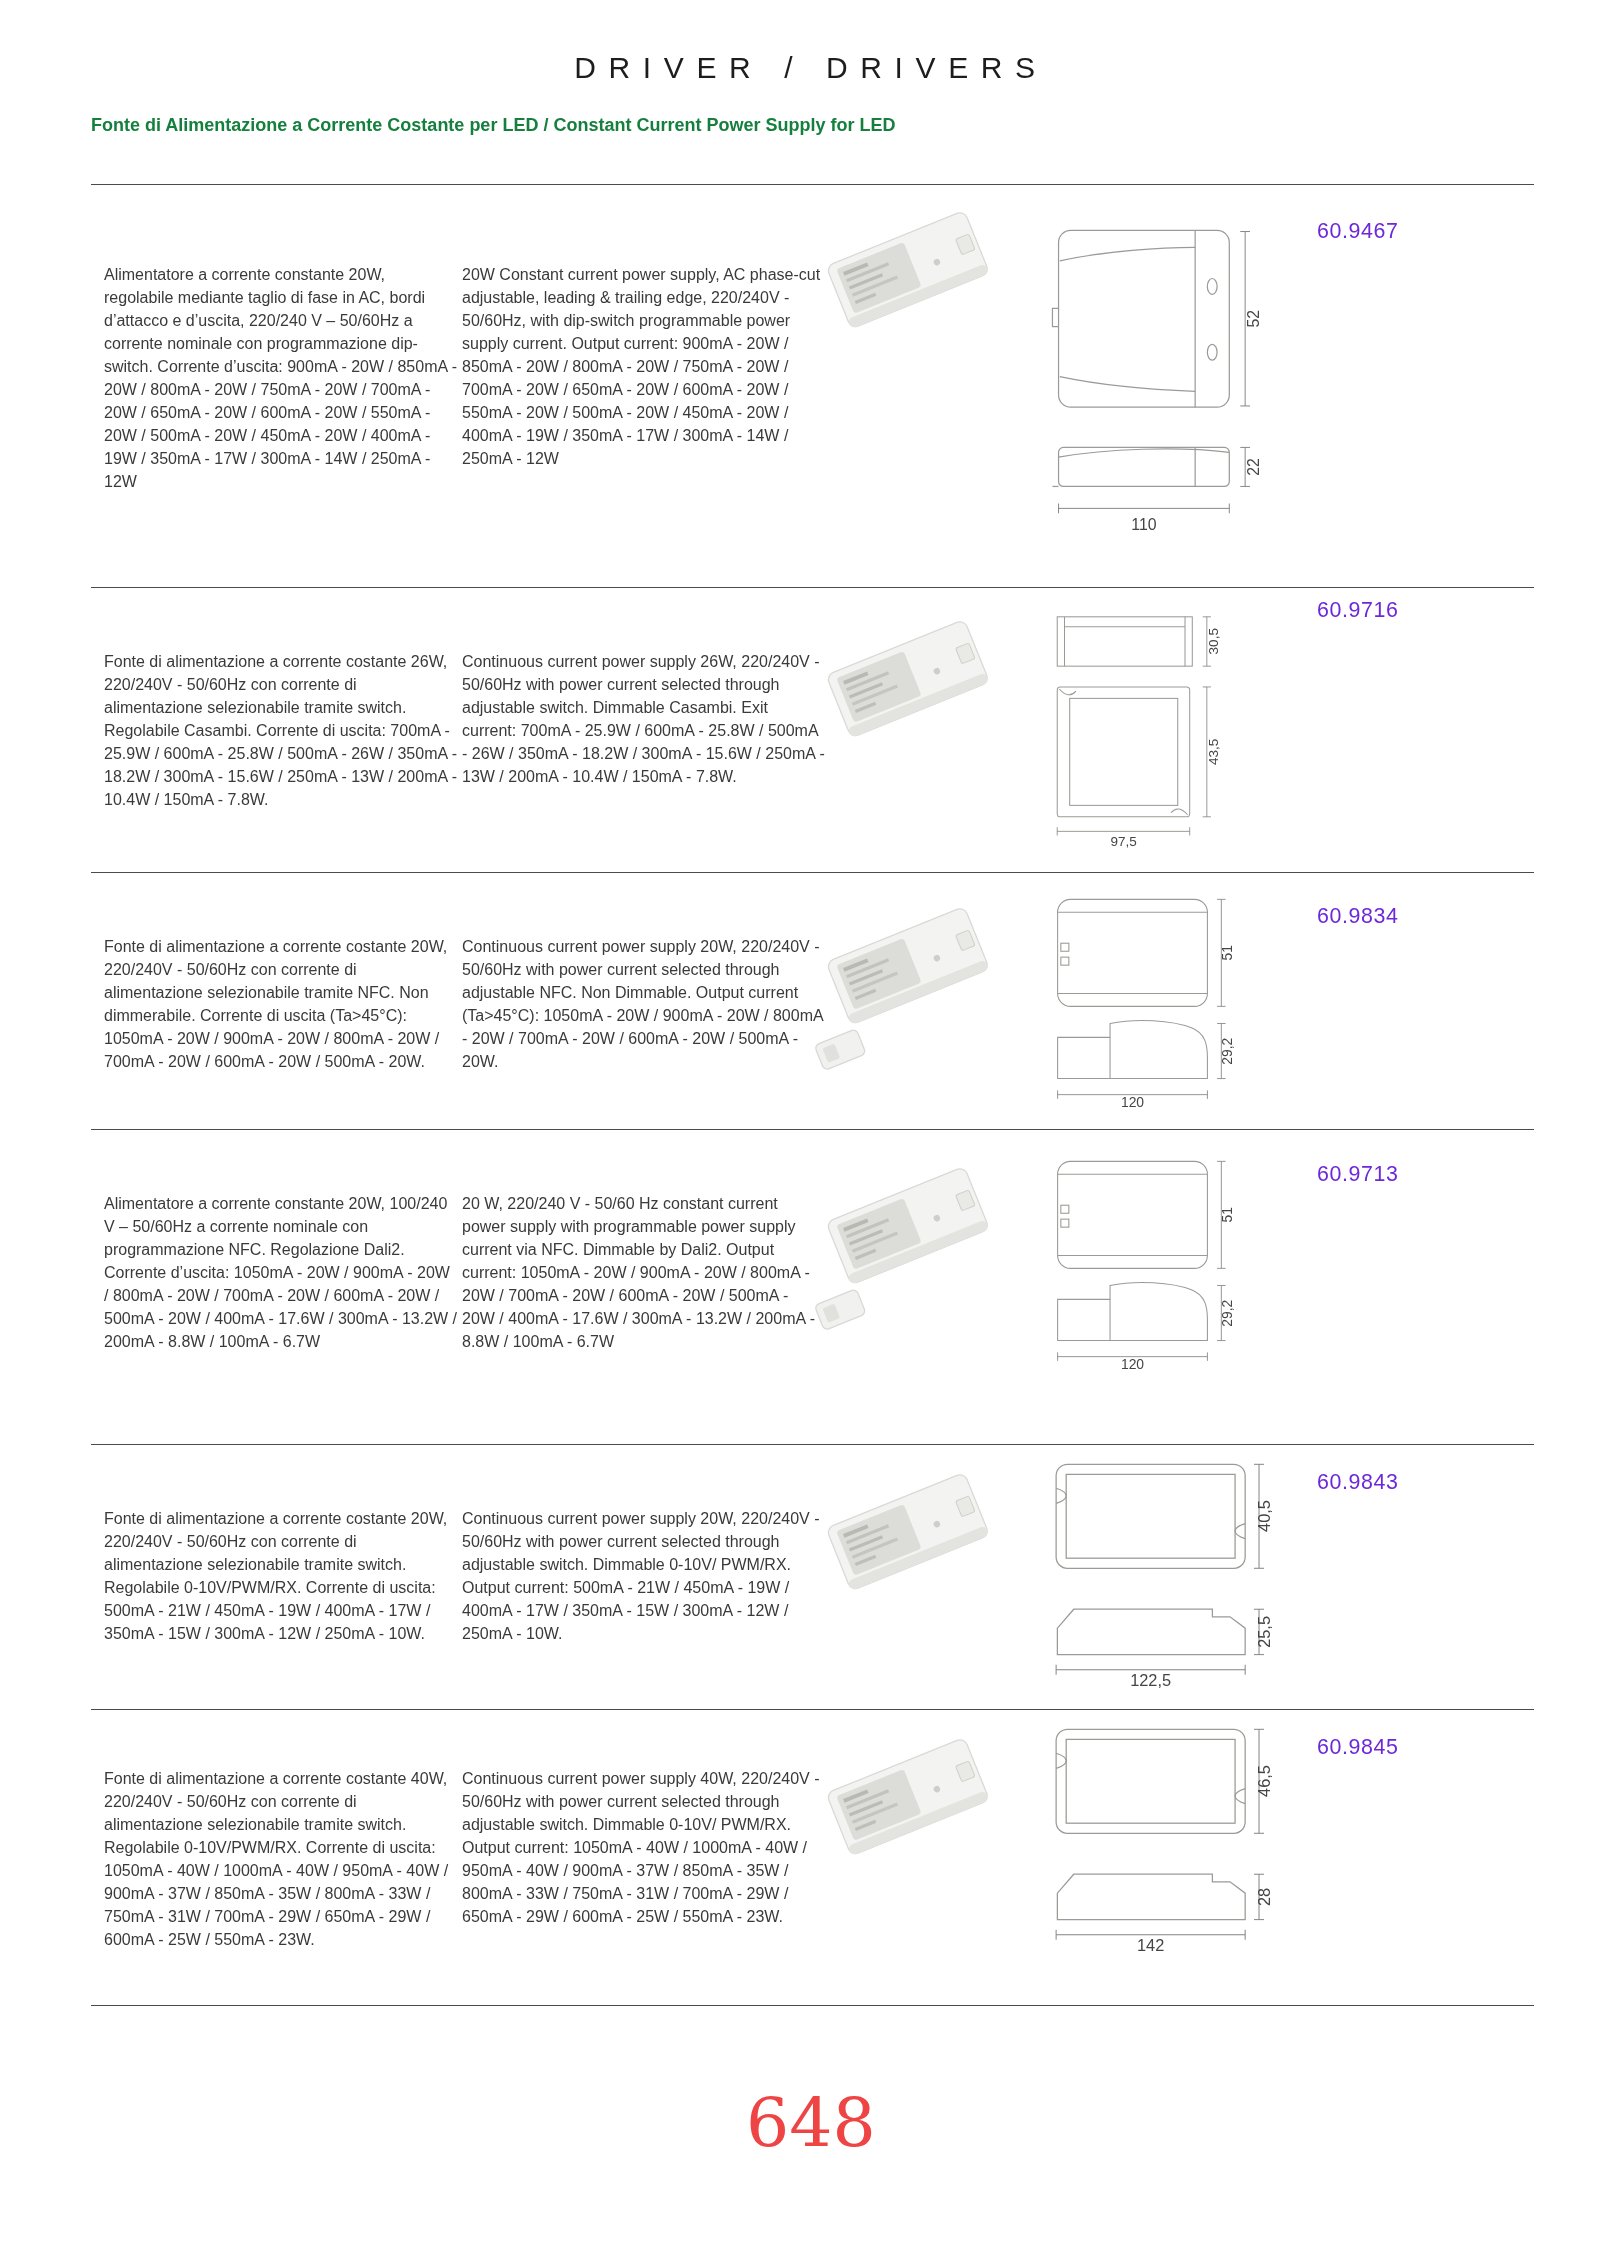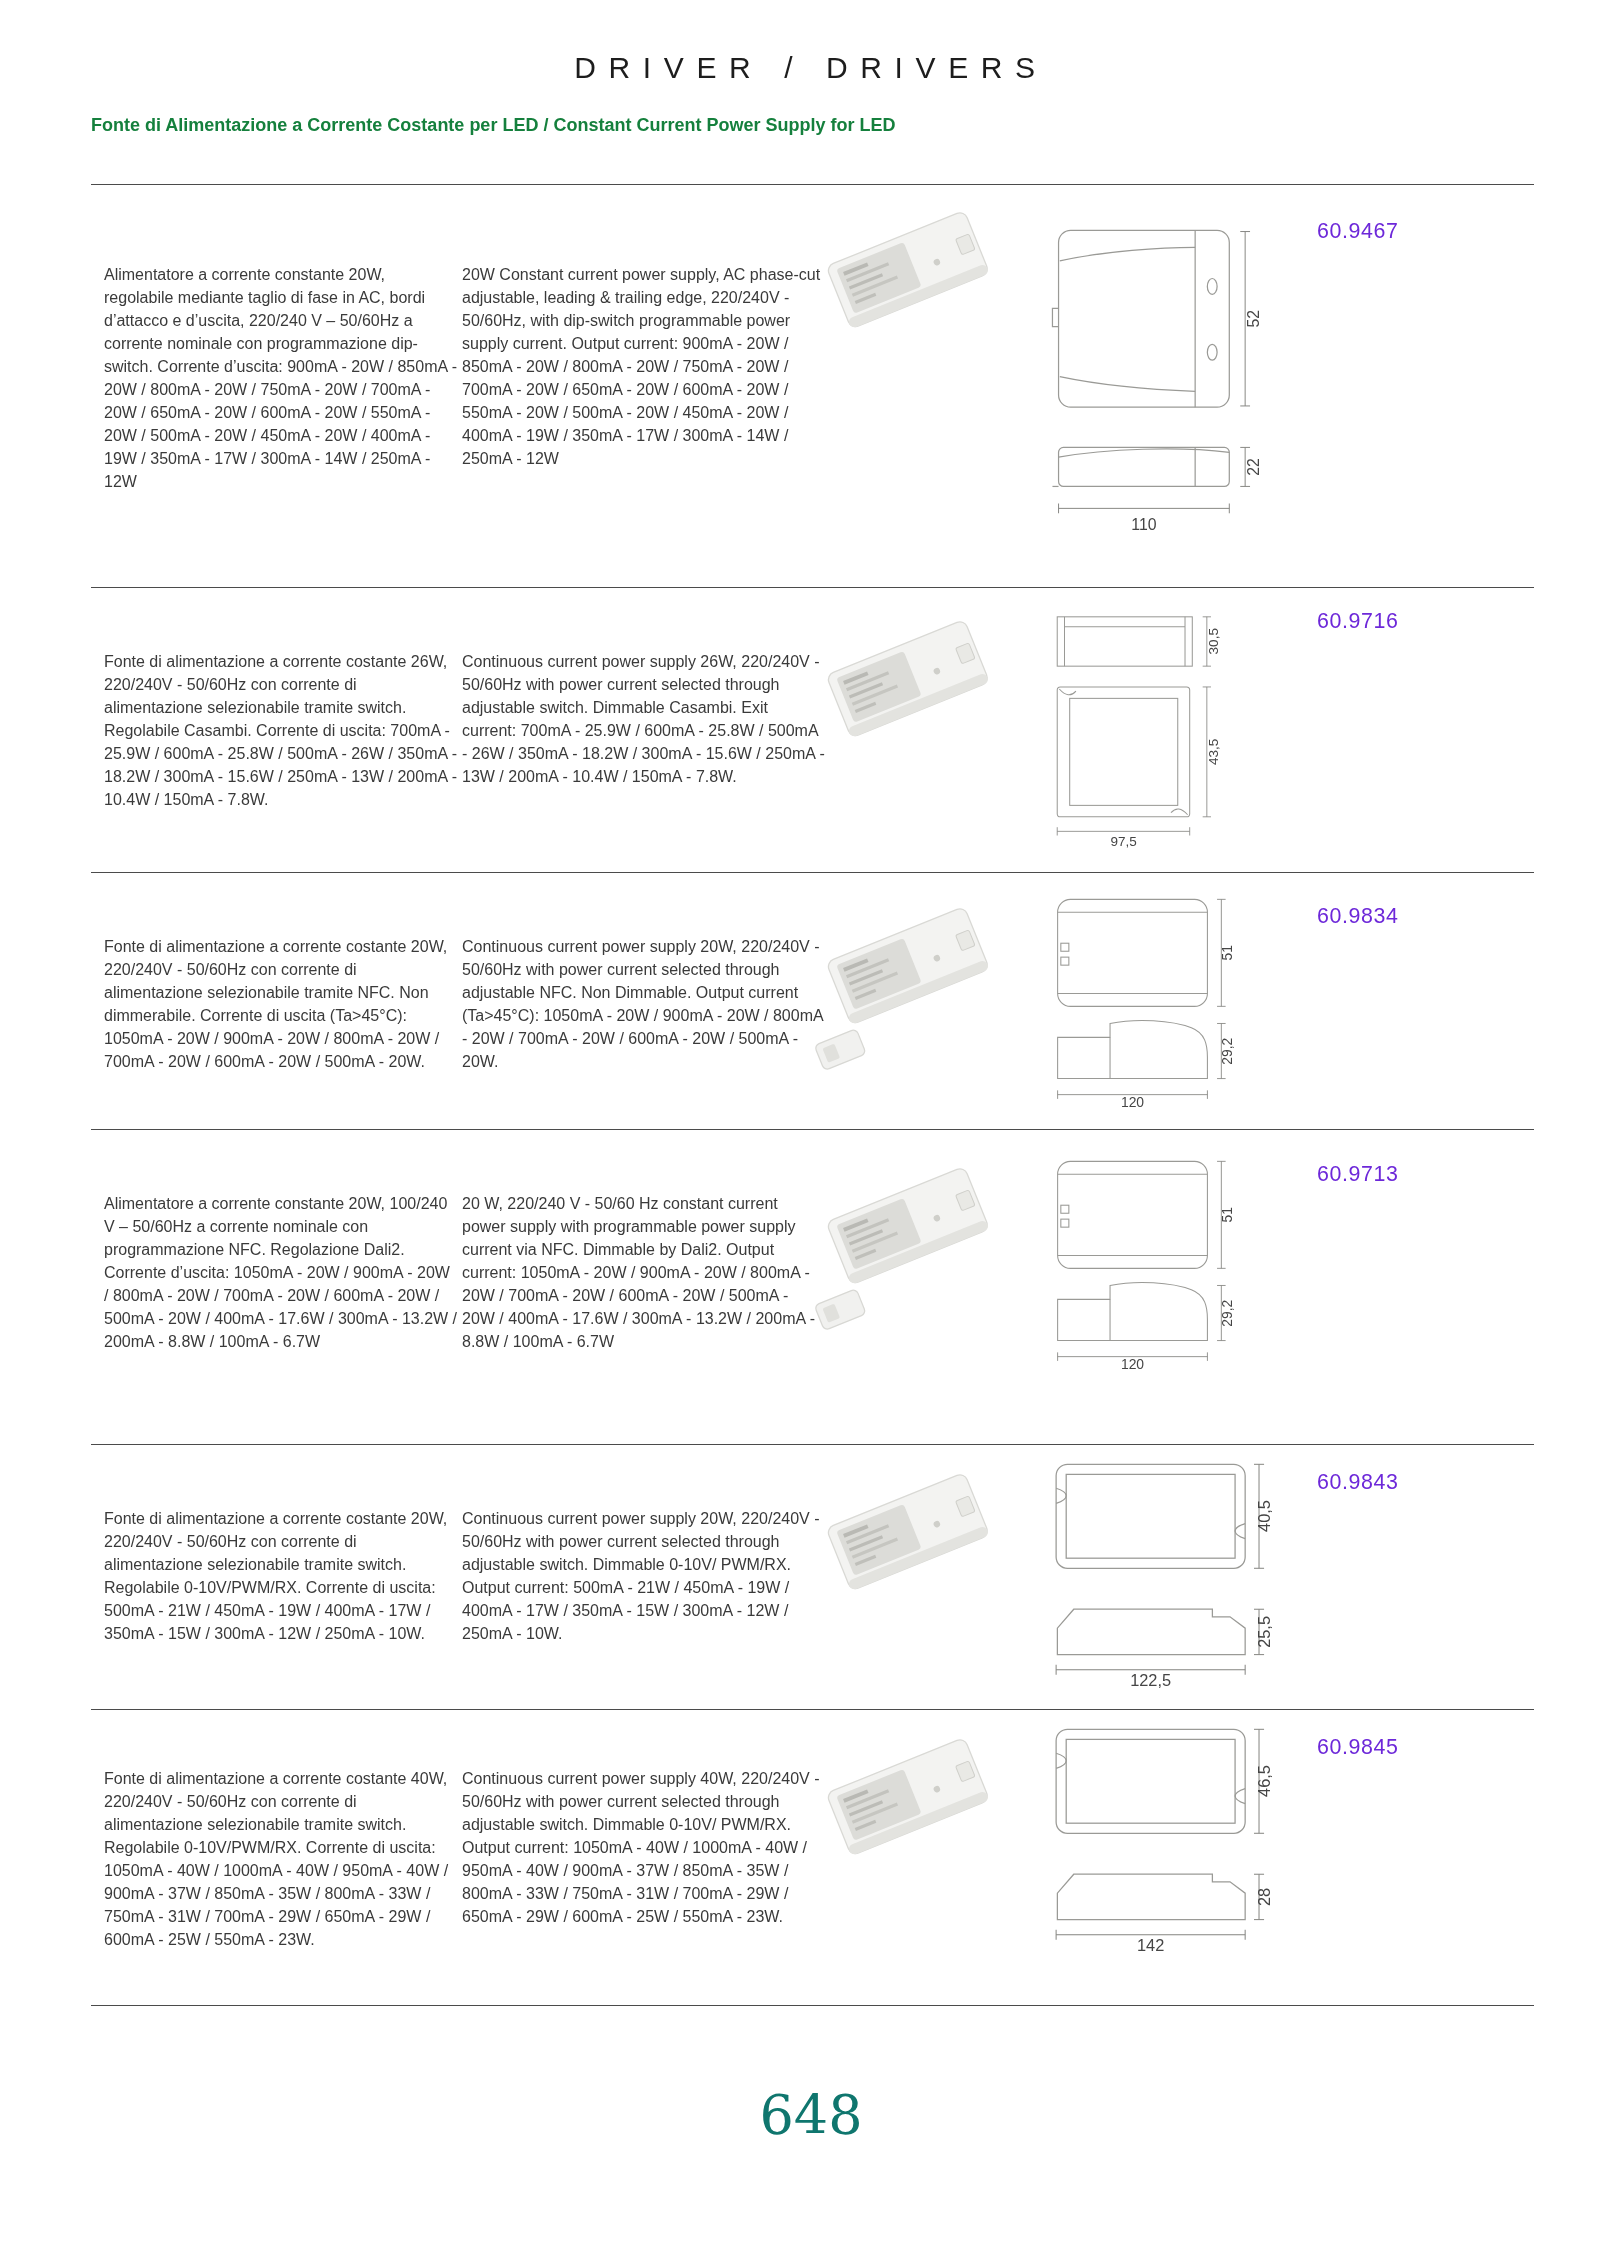--- a/index.html
+++ b/index.html
@@ -26,30 +26,30 @@
   .r4 .photo-wrap{top:23.4px}.r5 .photo-wrap{top:14.3px}.r6 .photo-wrap{top:14.3px}
   .photo{width:195px;height:149px;}
   .plug{position:absolute;left:-10.4px;top:127px;width:78px;height:58px;}
   .drawing{position:absolute;left:960px;}
   .da{width:220px;height:311px;top:38px;}
   .db{width:187px;height:239px;top:21px;}
   .dc{width:193px;height:214px;top:21px;}
   .r4 .dc{top:26px;}
   .dd{width:227px;height:230px;top:13px;}
   .code{position:absolute;left:1226px;font-size:21.4px;color:#6d28d9;letter-spacing:0.6px;}
-  .r1 .code{top:34px}.r2 .code{top:21px}.r3 .code{top:31px}
+  .r1 .code{top:34px}.r2 .code{top:10px}.r3 .code{top:31px}
   .r4 .code{top:32px}.r5 .code{top:25px}.r6 .code{top:25px}
   
   .lineart{stroke:#9a9a96;fill:none;stroke-width:2px;}
   .dimline{stroke:#858581;fill:none;stroke-width:1.6px;}
   .dim{font-family:"Liberation Sans",sans-serif;font-size:26px;fill:#454545;text-anchor:middle;}
   
   .footer{height:253px;text-align:center;}
   .page-number{display:inline-block;margin-top:83px;font-family:"DejaVu Serif",serif;
-               font-size:54px;color:#0f766e;line-height:1;}
+               font-size:68px;color:#ef4444;line-height:1;}
 </style>
 </head>
 <body>
 
 <svg width="0" height="0" style="position:absolute" aria-hidden="true">
   <defs>
     <g id="photo-box">
       <g transform="rotate(-22 150 115)">
         <rect x="35" y="60" width="230" height="104" rx="12" fill="#f3f3f1" stroke="#d9d9d5" stroke-width="2"></rect>
         <rect x="35" y="148" width="230" height="16" rx="8" fill="#e3e3df"></rect>

